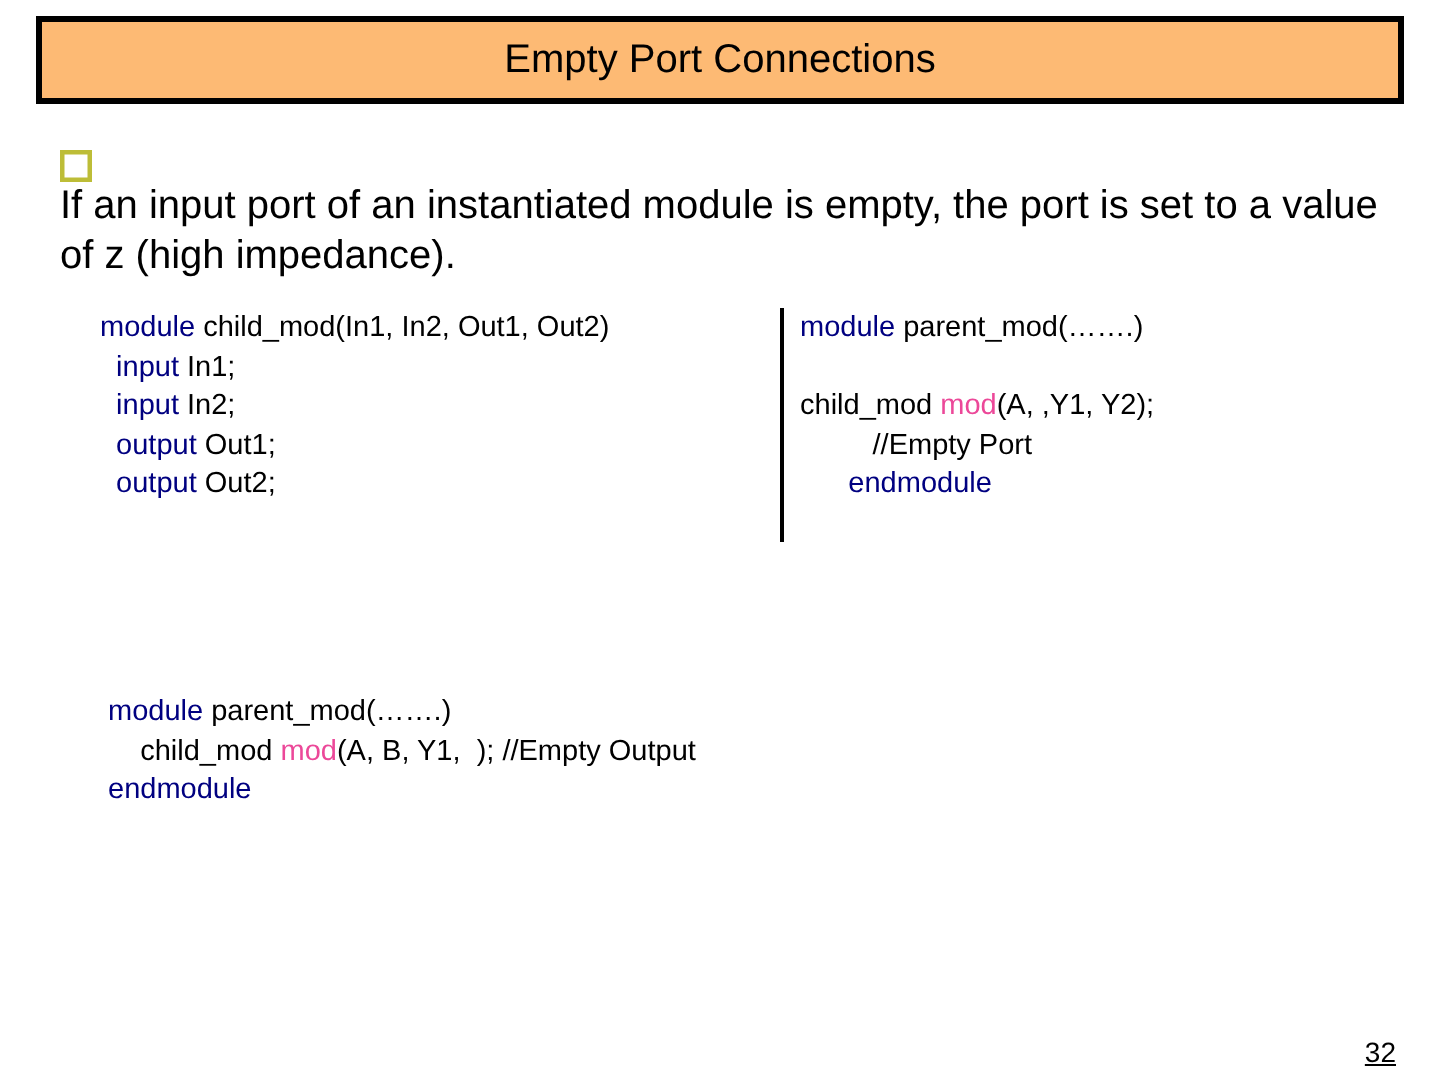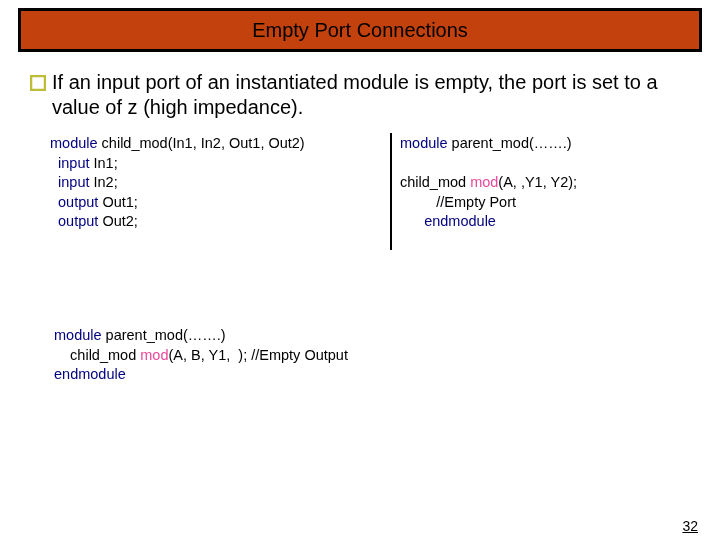--- a/index.html
+++ b/index.html
@@ -1,30 +1,30 @@
 <!DOCTYPE html>
 <html><head>
 <meta charset="utf-8">
 <style>
   * { box-sizing: border-box; margin: 0; padding: 0; }
   html, body { width: 720px; height: 540px; background: #fff; font-family: Verdana, Geneva, sans-serif; }
   .slide { width: 720px; height: 540px; position: relative; padding: 0; }
   .title-bar {
     margin: 8px 18px 0 18px;
     height: 44px;
-    background: #c2410c;
+    background: #fdba74;
     border: 3px solid #000;
     display: flex;
     align-items: center;
     justify-content: center;
     font-size: 20px;
     color: #000;
   }
   .content { padding: 10px 30px 0 30px; }
-  .bullet-row { display: flex; align-items: flex-start; margin-top: 8px; }
+  .bullet-row { display: flex; align-items: flex-start; margin-top: 8px; flex-direction: column; }
   .bullet-icon { width: 16px; height: 16px; flex: 0 0 16px; margin-top: 5px; margin-right: 6px; }
   .bullet-icon svg { display: block; }
   .bullet-text { font-size: 20px; line-height: 1.25; color: #000; }
   .code-area { position: relative; margin-top: 14px; height: 168px; }
   .code { font-family: Verdana, Geneva, sans-serif; font-size: 14.5px; line-height: 1.35; color: #000; white-space: pre; }
   .code-left { position: absolute; left: 20px; top: 0; width: 360px; }
   .code-right { position: absolute; left: 370px; top: 0; width: 300px; }
   .code-below { position: absolute; left: 24px; top: 126px; width: 600px; }
   .vline { position: absolute; left: 360px; top: -1px; width: 0; height: 117px; border-left: 2px solid #000; }
   .keyword { color: #000080; }

